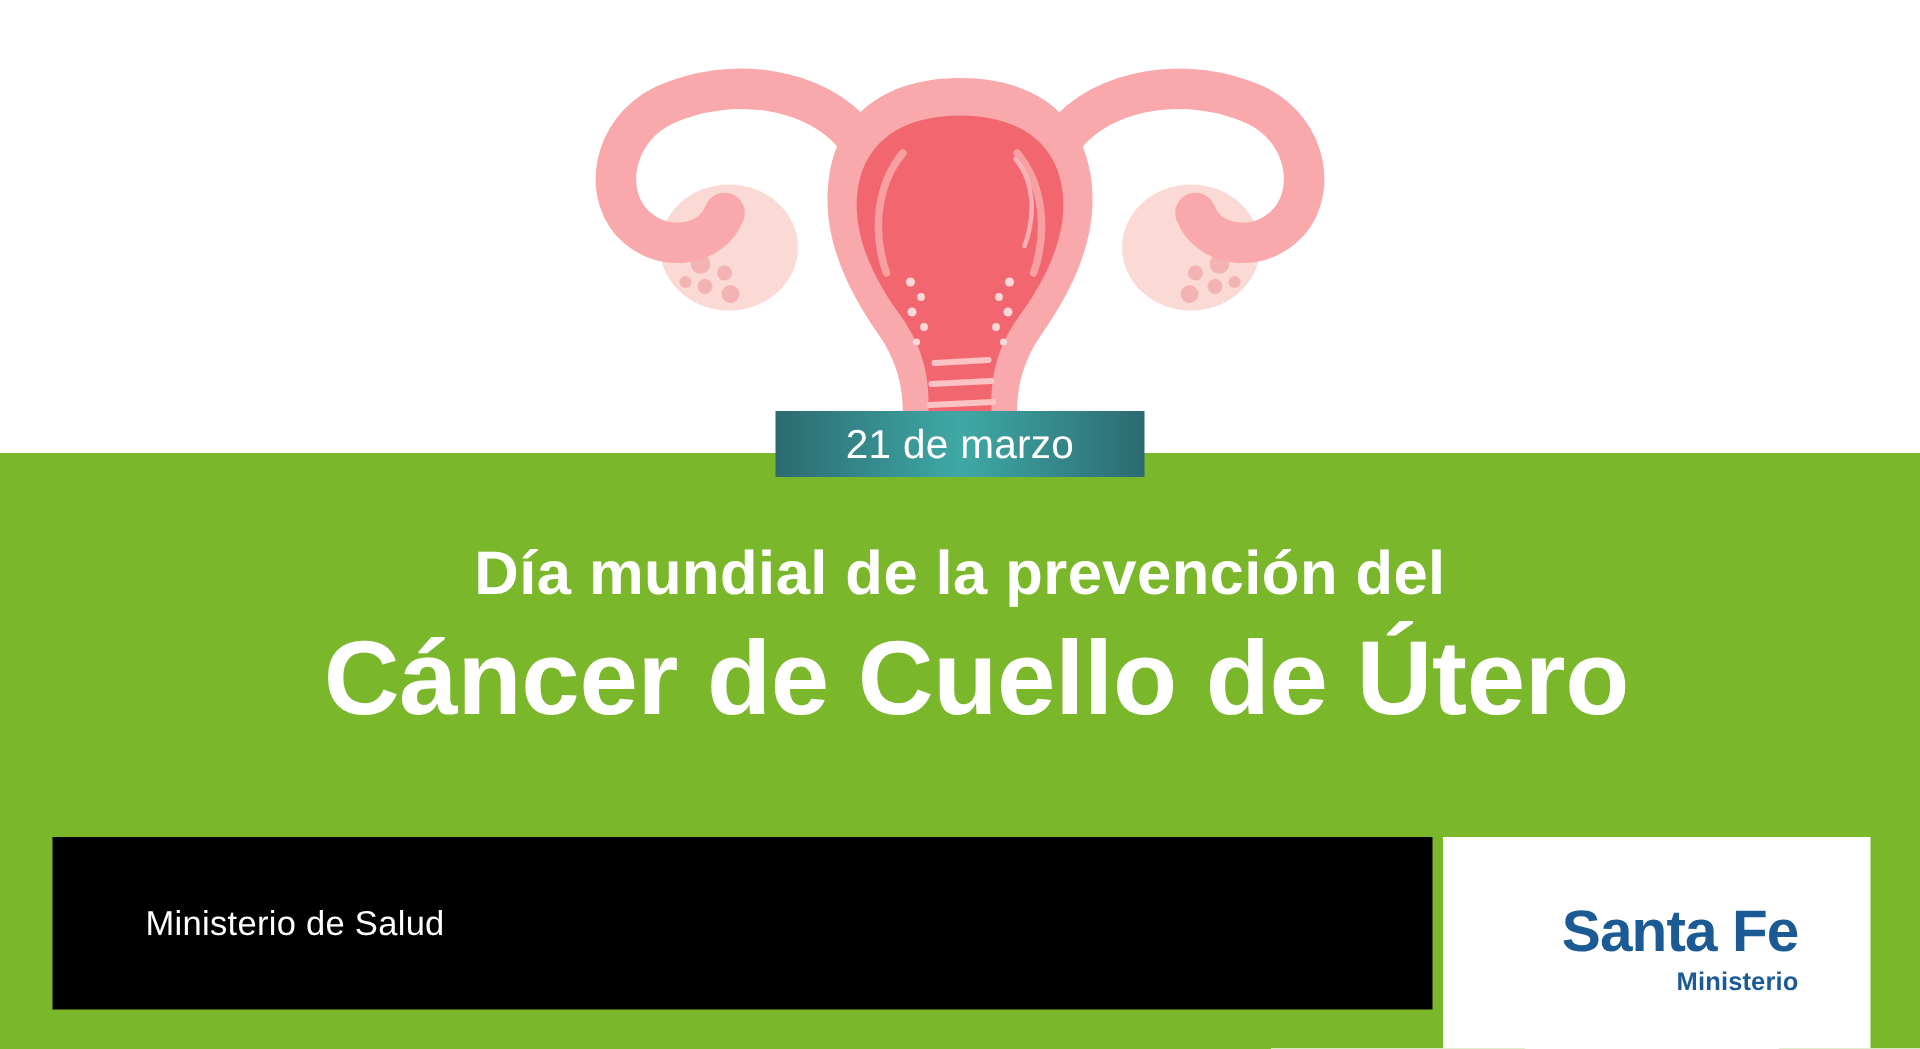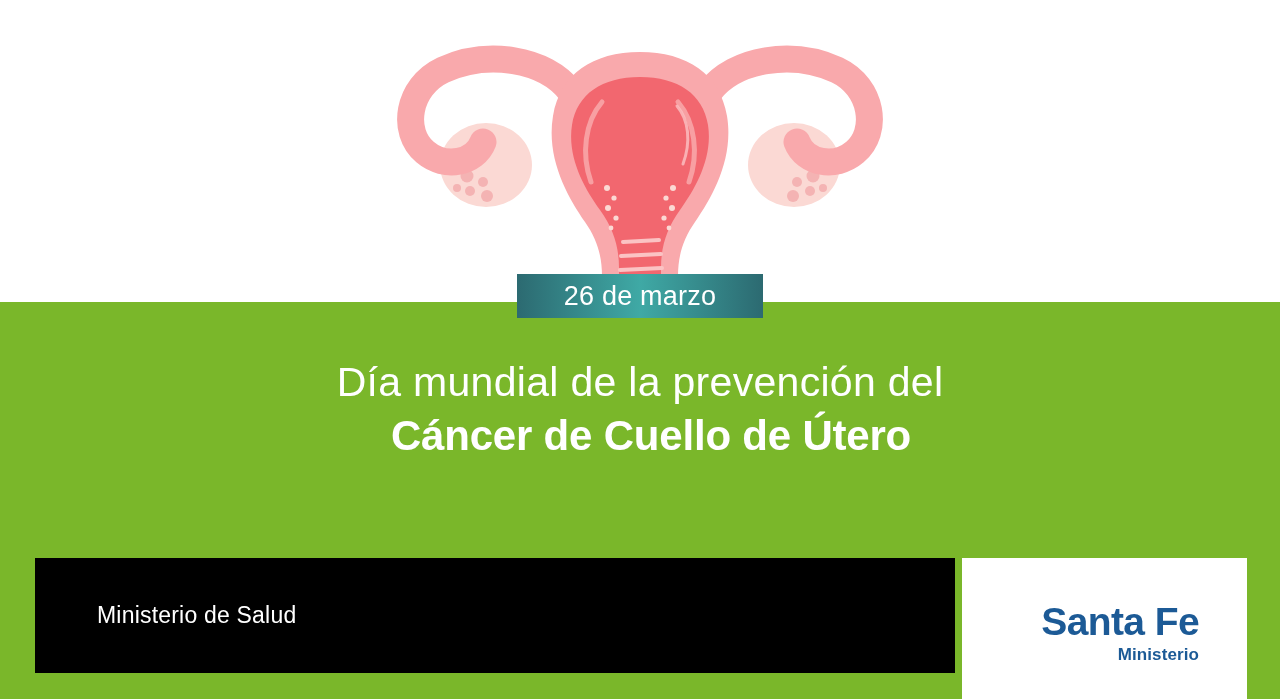--- a/index.html
+++ b/index.html
@@ -71,28 +71,28 @@
   .headline-block {
     position: absolute;
     left: 0;
     top: 358px;
     width: 1280px;
     text-align: center;
   }
   .headline-line1 {
     color: #ffffff;
     font-size: 41px;
-    font-weight: 400;
+    font-weight: 700;
     letter-spacing: 0.3px;
     line-height: 1.18;
     white-space: nowrap;
   }
   .headline-line2 {
     color: #ffffff;
-    font-size: 42px;
+    font-size: 70px;
     font-weight: 700;
     letter-spacing: -0.2px;
     line-height: 1.16;
     margin-top: 6px;
     white-space: nowrap;
     margin-left: 22px;
   }
 
   
   .ministry-bar {
@@ -218,21 +218,21 @@
         <line x1="225" y1="240" x2="267" y2="238"></line>
         <line x1="226" y1="254" x2="266" y2="252"></line>
         <line x1="228" y1="268" x2="264" y2="266"></line>
       </g>
     </svg>
   </div>
 
   <div class="green-band" style="background: rgb(122, 183, 42);"></div>
 
   <div class="date-badge" style="background: linear-gradient(90deg, rgb(44, 106, 113) 0%, rgb(63, 169, 165) 50%, rgb(44, 106, 113) 100%);">
-    <span class="date-badge-label">26 de marzo</span>
+    <span class="date-badge-label">21 de marzo</span>
   </div>
 
   <div class="headline-block">
     <div class="headline-line1">Día mundial de la prevención del</div>
     <div class="headline-line2">Cáncer de Cuello de Útero</div>
   </div>
 
   <div class="ministry-bar" style="background: #000000;">
     <span class="ministry-label">Ministerio de Salud</span>
   </div>

